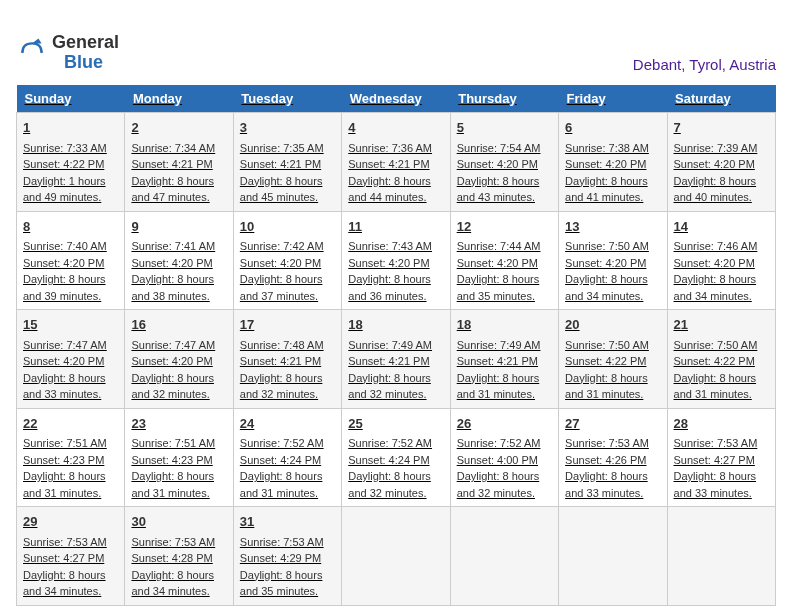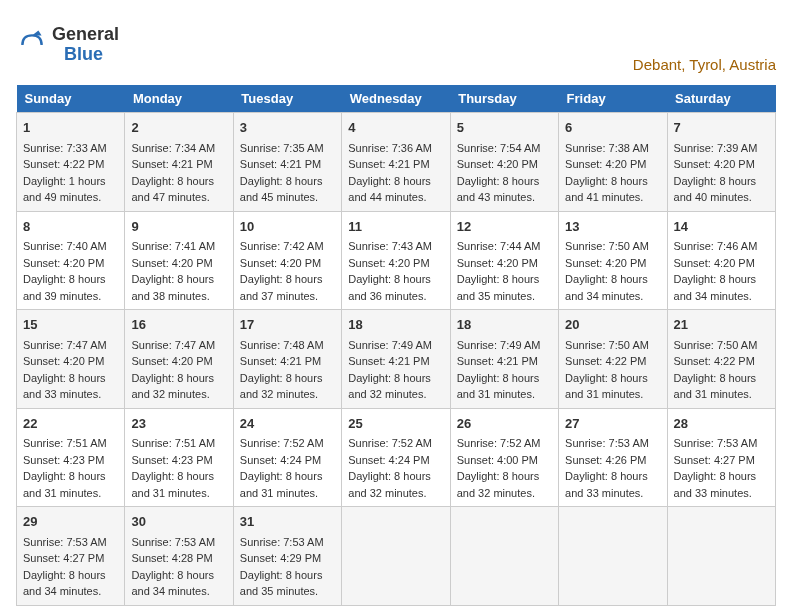--- a/index.html
+++ b/index.html
@@ -6,21 +6,21 @@
     body {
       font-family: Arial, sans-serif;
       background: #fff;
       width: 792px;
       min-height: 612px;
       padding: 16px;
     }
     .header {
       display: flex;
       justify-content: space-between;
-      align-items: center;
+      align-items: flex-end;
       margin-bottom: 12px;
     }
     .logo {
       display: flex;
       align-items: center;
       gap: 4px;
     }
     .logo-text {
       font-size: 18px;
       font-weight: bold;
@@ -35,27 +35,28 @@
     .title-block {
       text-align: right;
     }
     .month-title {
       font-size: 36px;
       font-weight: bold;
       color: #333;
     }
     .subtitle {
       font-size: 15px;
-      color: #a16207;
+      color: #4c1d95;
       margin-top: 40px;
     }
     table {
       width: 100%;
       border-collapse: collapse;
       font-size: 11px;
+      text-decoration: underline;
     }
     thead tr th {
       background-color: #2a6db5;
       color: #fff;
       text-align: left;
       padding: 6px 8px;
       font-size: 13px;
       font-weight: bold;
     }
     tbody tr td {

